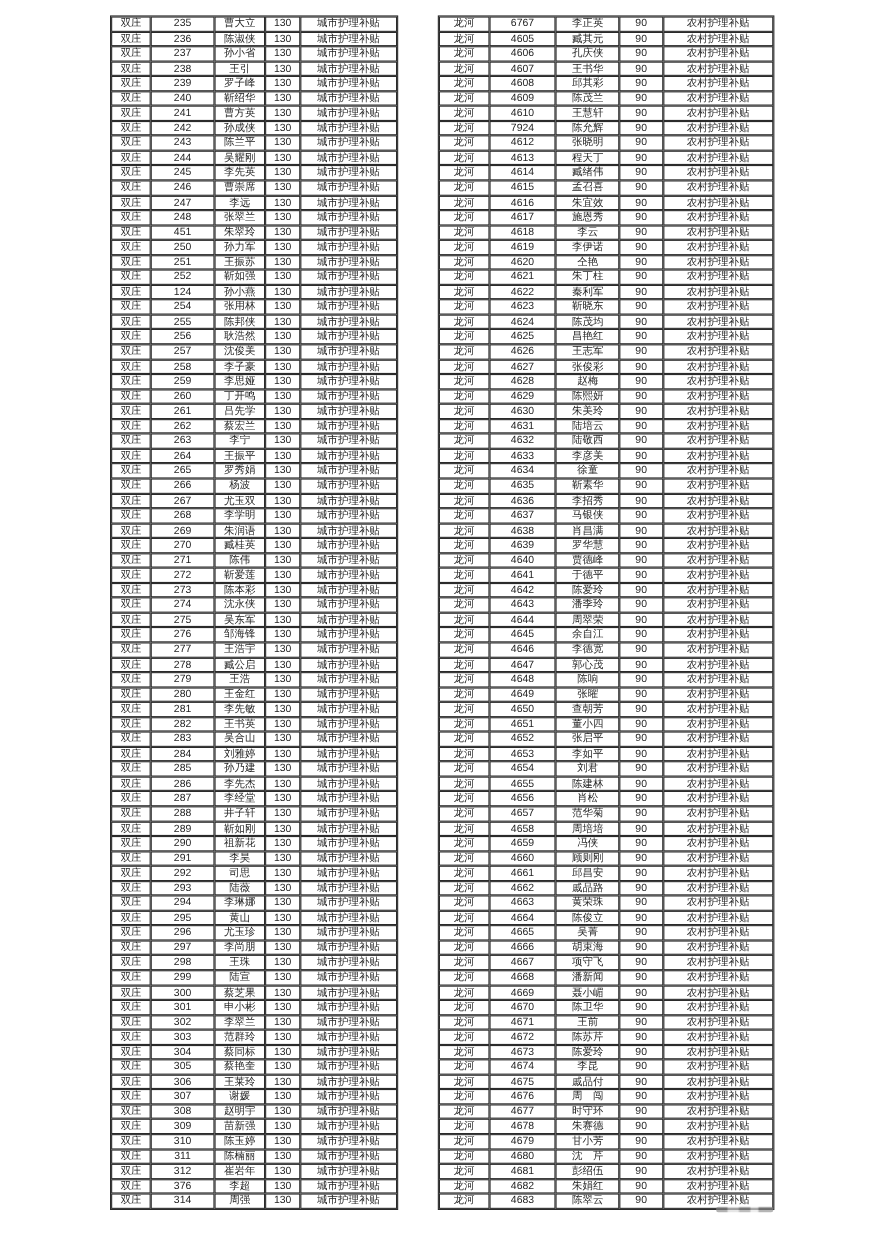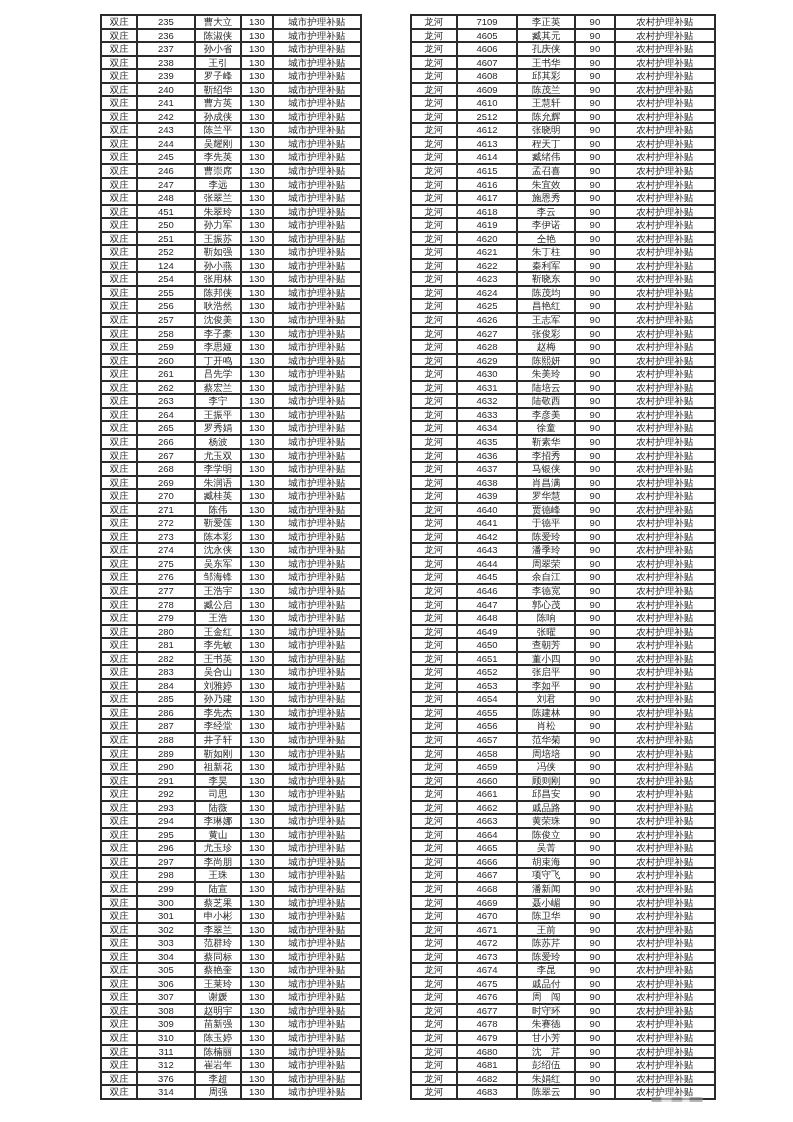--- a/index.html
+++ b/index.html
@@ -15,21 +15,21 @@
   }
   table.roster {
     position: absolute;
     top: 14px;
     border-collapse: separate;
     border-spacing: 0;
     table-layout: fixed;
     border: 1px solid #2b2b2b;
   }
   #left-table  { left: 100px; width: 262px; }
-  #right-table { left: 410px; width: 306px; }
+  #right-table { left: 398px; width: 306px; }
   table.roster td {
     border: 1px solid #2b2b2b;
     text-align: center;
     vertical-align: middle;
     font-size: 9.5px;
     color: #1f1f1f;
     padding: 0;
     height: 11.55px;
     line-height: 11.55px;
     overflow: hidden;
@@ -628,21 +628,21 @@
     <colgroup>
       <col style="width:15%">
       <col style="width:20%">
       <col style="width:19%">
       <col style="width:13%">
       <col style="width:33%">
     </colgroup>
     <tbody>
         <tr>
           <td>龙河</td>
-          <td>7109</td>
+          <td>6767</td>
           <td>李正英</td>
           <td>90</td>
           <td>农村护理补贴</td>
         </tr>
         <tr>
           <td>龙河</td>
           <td>4605</td>
           <td>臧其元</td>
           <td>90</td>
           <td>农村护理补贴</td>
@@ -677,21 +677,21 @@
         </tr>
         <tr>
           <td>龙河</td>
           <td>4610</td>
           <td>王慧轩</td>
           <td>90</td>
           <td>农村护理补贴</td>
         </tr>
         <tr>
           <td>龙河</td>
-          <td>2512</td>
+          <td>7924</td>
           <td>陈允辉</td>
           <td>90</td>
           <td>农村护理补贴</td>
         </tr>
         <tr>
           <td>龙河</td>
           <td>4612</td>
           <td>张晓明</td>
           <td>90</td>
           <td>农村护理补贴</td>

